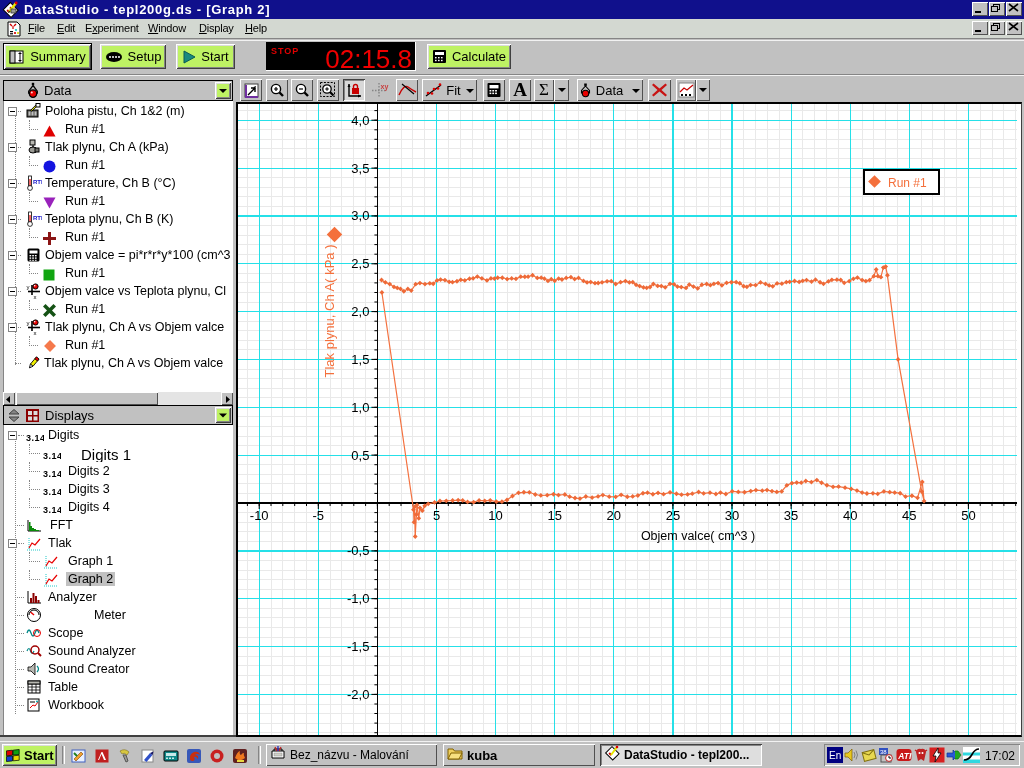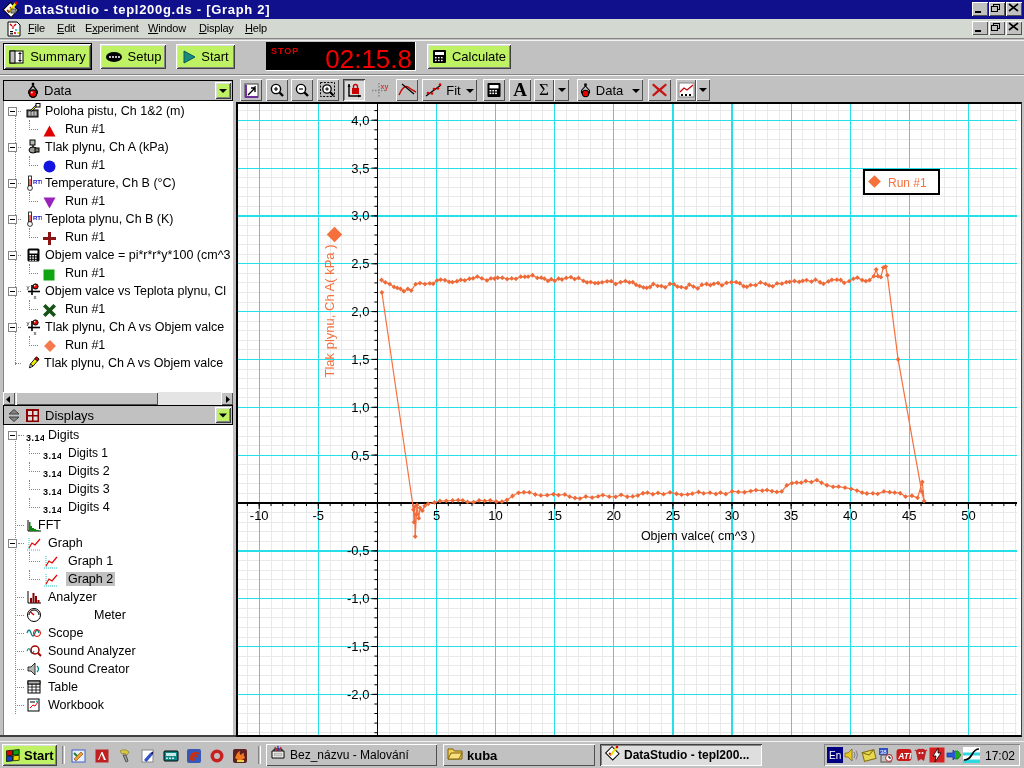--- a/index.html
+++ b/index.html
@@ -332,21 +332,21 @@
         <text x="0" y="10" font-size="9" font-weight="bold" fill="#000" font-family="Liberation Sans" letter-spacing="0.5">3.14</text>
       </svg></span>
     <div class="lbl" style="left:45px;top:2px;font-size:12.5px;">Digits</div>
   </div>
 <div class="abs" style="left:29px;top:444px;width:1px;height:10px;border-left:1px dotted #858585;"></div>
 <div class="abs" style="left:29px;top:453px;width:11px;height:1px;border-top:1px dotted #858585;"></div>
 <div class="abs" style="left:3px;top:444px;width:229px;height:18px;overflow:hidden;">
     <span class="abs" style="left:40px;top:3px;"><svg width="18" height="12" viewBox="0 0 18 12">
         <text x="0" y="10" font-size="9" font-weight="bold" fill="#000" font-family="Liberation Sans" letter-spacing="0.5">3.14</text>
       </svg></span>
-    <div class="lbl" style="left:63px;top:2px;font-size:12px;padding:0 2px;">Digits 1</div>
+    <div class="lbl" style="left:76px;top:2px;font-size:15px;padding:0 2px;">Digits 1</div>
   </div>
 <div class="abs" style="left:29px;top:462px;width:1px;height:10px;border-left:1px dotted #858585;"></div>
 <div class="abs" style="left:29px;top:471px;width:11px;height:1px;border-top:1px dotted #858585;"></div>
 <div class="abs" style="left:3px;top:462px;width:229px;height:18px;overflow:hidden;">
     <span class="abs" style="left:40px;top:3px;"><svg width="18" height="12" viewBox="0 0 18 12">
         <text x="0" y="10" font-size="9" font-weight="bold" fill="#000" font-family="Liberation Sans" letter-spacing="0.5">3.14</text>
       </svg></span>
     <div class="lbl" style="left:63px;top:2px;font-size:12.5px;padding:0 2px;">Digits 2</div>
   </div>
 <div class="abs" style="left:29px;top:480px;width:1px;height:10px;border-left:1px dotted #858585;"></div>
@@ -365,32 +365,32 @@
       </svg></span>
     <div class="lbl" style="left:63px;top:2px;font-size:12.5px;padding:0 2px;">Digits 4</div>
   </div>
 <div class="abs" style="left:15px;top:525px;width:9px;height:1px;border-top:1px dotted #858585;"></div>
 <div class="abs" style="left:3px;top:516px;width:229px;height:18px;overflow:hidden;">
     <span class="abs" style="left:23px;top:1px;"><svg width="16" height="16" viewBox="0 0 16 16">
         <line x1="2" y1="14" x2="15" y2="14" stroke="#000"></line>
         <line x1="2" y1="3" x2="2" y2="14" stroke="#000"></line>
 <path d="M3 14 L3 5 L4.5 5 L4.5 9 L6 9 L6 11 L8 11 L8 12 L10 12 L10 13 L13 13 L13 14 Z" fill="#0A8A0A"></path>
       </svg></span>
-    <div class="lbl" style="left:35px;top:2px;font-size:12.5px;">FFT</div>
+    <div class="lbl" style="left:47px;top:2px;font-size:12.5px;">FFT</div>
   </div>
 <div class="abs" style="left:8px;top:539px;width:9px;height:9px;background:#fff;border:1px solid #858585;"></div>
 <div class="abs" style="left:10px;top:543px;width:5px;height:1px;background:#000;"></div>
 <div class="abs" style="left:18px;top:543px;width:6px;height:1px;border-top:1px dotted #858585;"></div>
 <div class="abs" style="left:3px;top:534px;width:229px;height:18px;overflow:hidden;">
     <span class="abs" style="left:23px;top:3px;"><svg width="16" height="16" viewBox="0 0 16 16">
         <line x1="3" y1="1" x2="3" y2="13" stroke="#20C8C8" stroke-width="1" stroke-dasharray="1 1"></line>
 <line x1="1" y1="13" x2="15" y2="13" stroke="#20C8C8" stroke-width="1" stroke-dasharray="1 1"></line>
 <path d="M3 11 L6 6 L9 8 L14 2" fill="none" stroke="#E80000" stroke-width="1.2"></path>
       </svg></span>
-    <div class="lbl" style="left:45px;top:2px;font-size:12.5px;">Graph</div>
+    <div class="lbl" style="left:45px;top:2px;font-size:12.5px;">Tlak</div>
   </div>
 <div class="abs" style="left:29px;top:552px;width:1px;height:10px;border-left:1px dotted #858585;"></div>
 <div class="abs" style="left:29px;top:561px;width:11px;height:1px;border-top:1px dotted #858585;"></div>
 <div class="abs" style="left:3px;top:552px;width:229px;height:18px;overflow:hidden;">
     <span class="abs" style="left:40px;top:3px;"><svg width="16" height="16" viewBox="0 0 16 16">
         <line x1="3" y1="1" x2="3" y2="13" stroke="#20C8C8" stroke-width="1" stroke-dasharray="1 1"></line>
 <line x1="1" y1="13" x2="15" y2="13" stroke="#20C8C8" stroke-width="1" stroke-dasharray="1 1"></line>
 <path d="M3 11 L6 6 L9 8 L14 2" fill="none" stroke="#E80000" stroke-width="1.2"></path>
       </svg></span>
     <div class="lbl" style="left:63px;top:2px;font-size:12.5px;padding:0 2px;">Graph 1</div>

